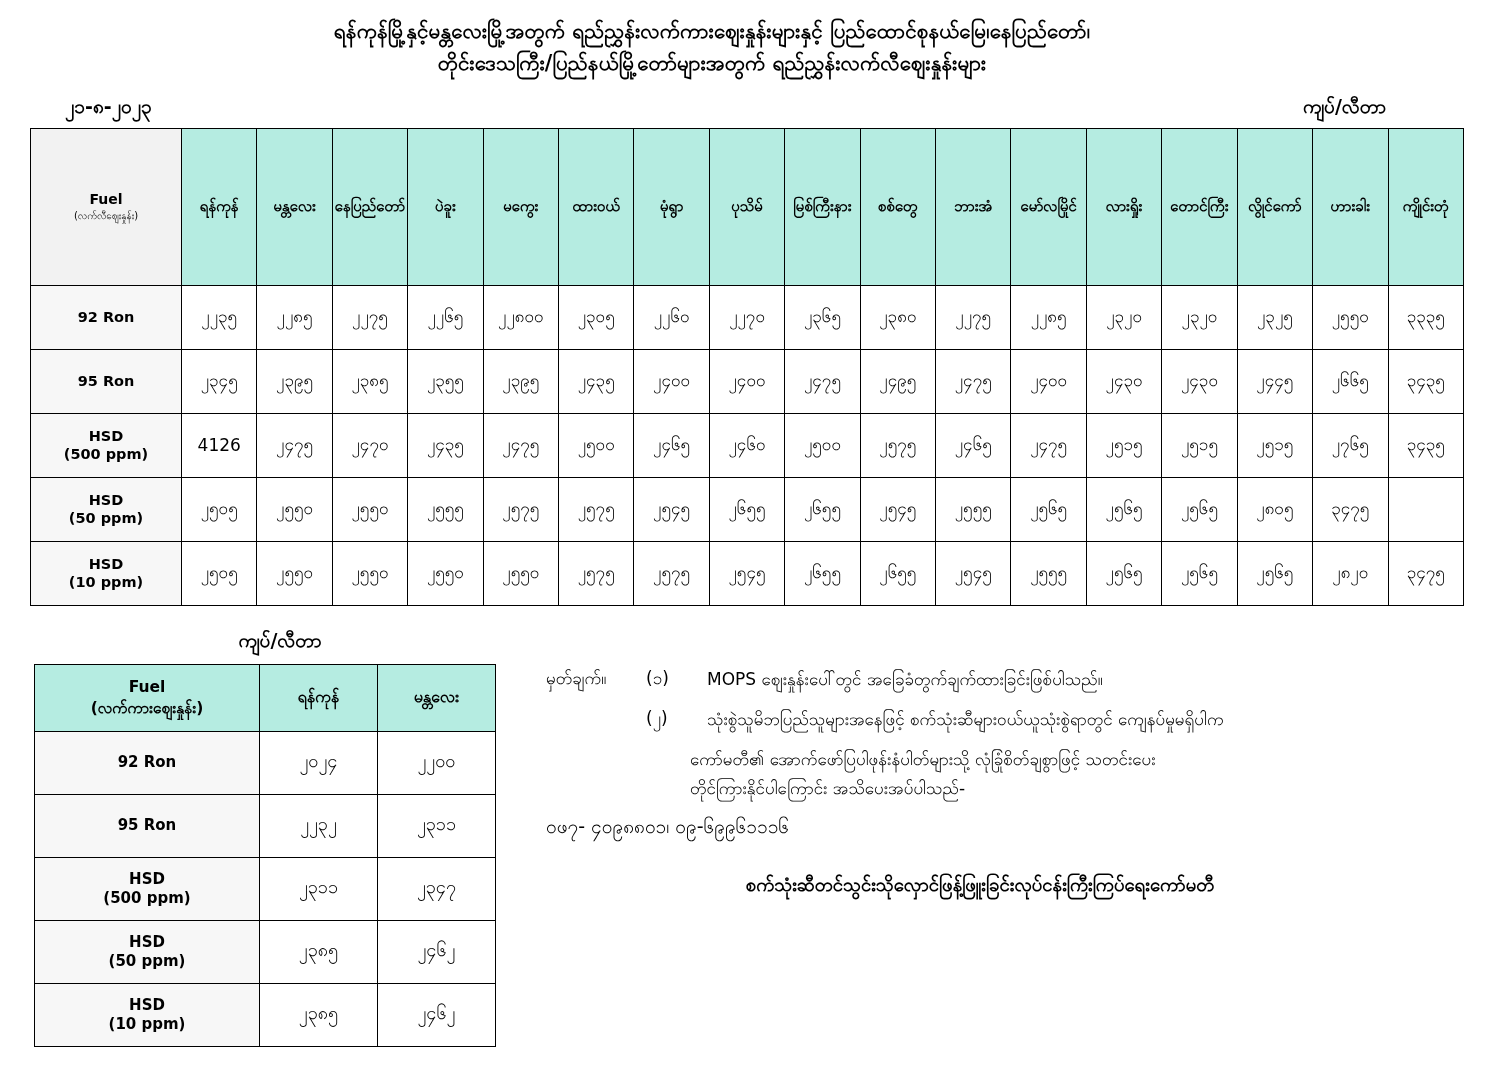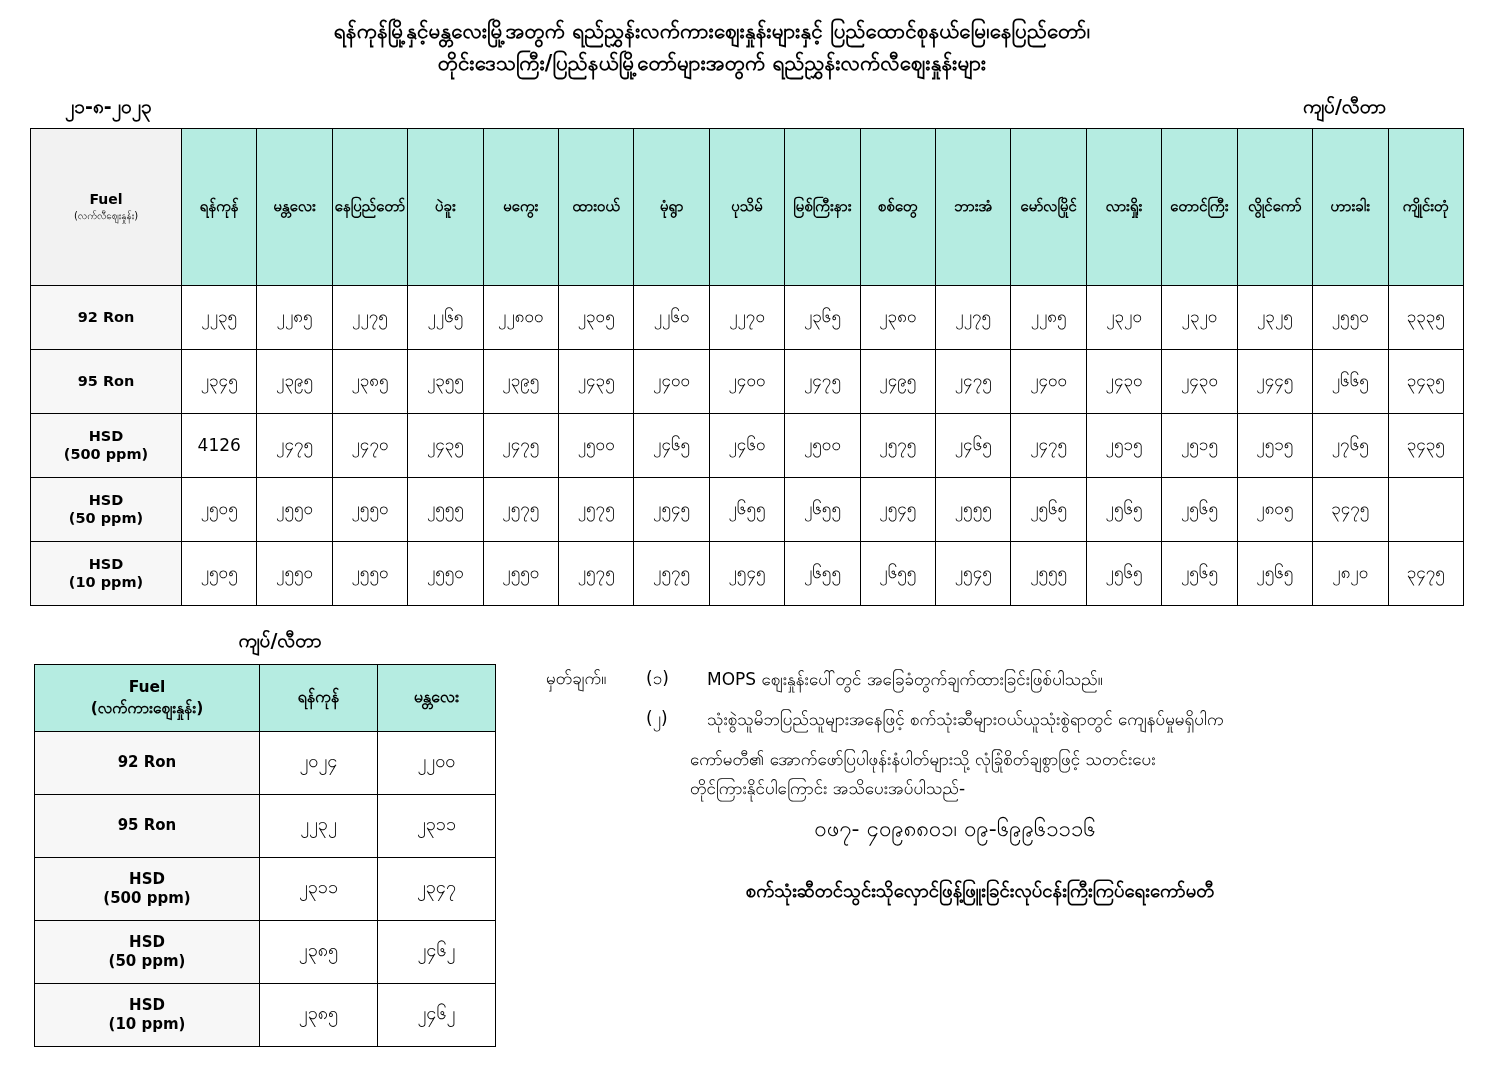--- a/index.html
+++ b/index.html
@@ -178,22 +178,22 @@
   .note-text {
     flex: 1;
     font-size: 17px;
     line-height: 1.8;
     margin-left: 17px;
   }
   .note-indent {
     padding-left: 144px;
   }
   .phone-line {
-    text-align: center;
-    font-size: 22px;
+    text-align: left;
+    font-size: 19px;
     margin-top: 6px;
     padding-right: 30px;
   }
   .signature {
     text-align: center;
     font-size: 18.5px;
     font-weight: bold;
     margin-top: 26px;
     padding-left: 20px;
   }

